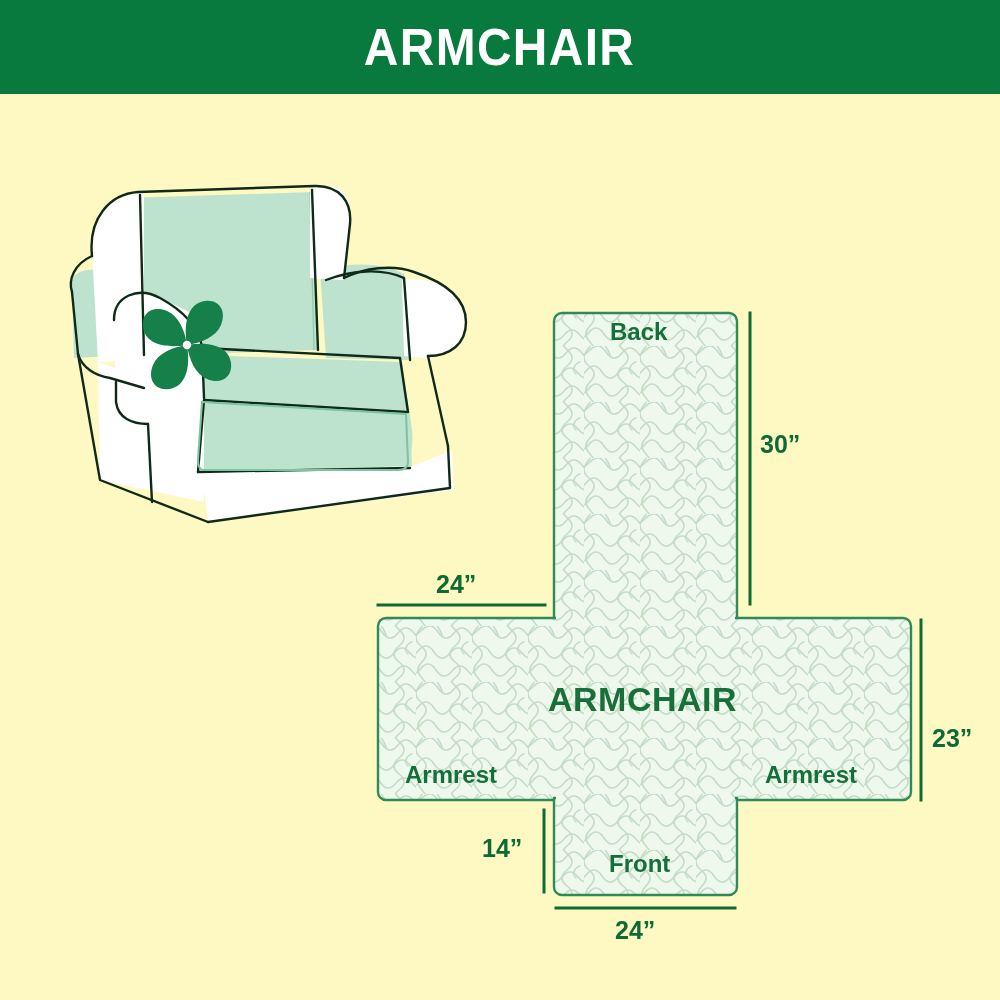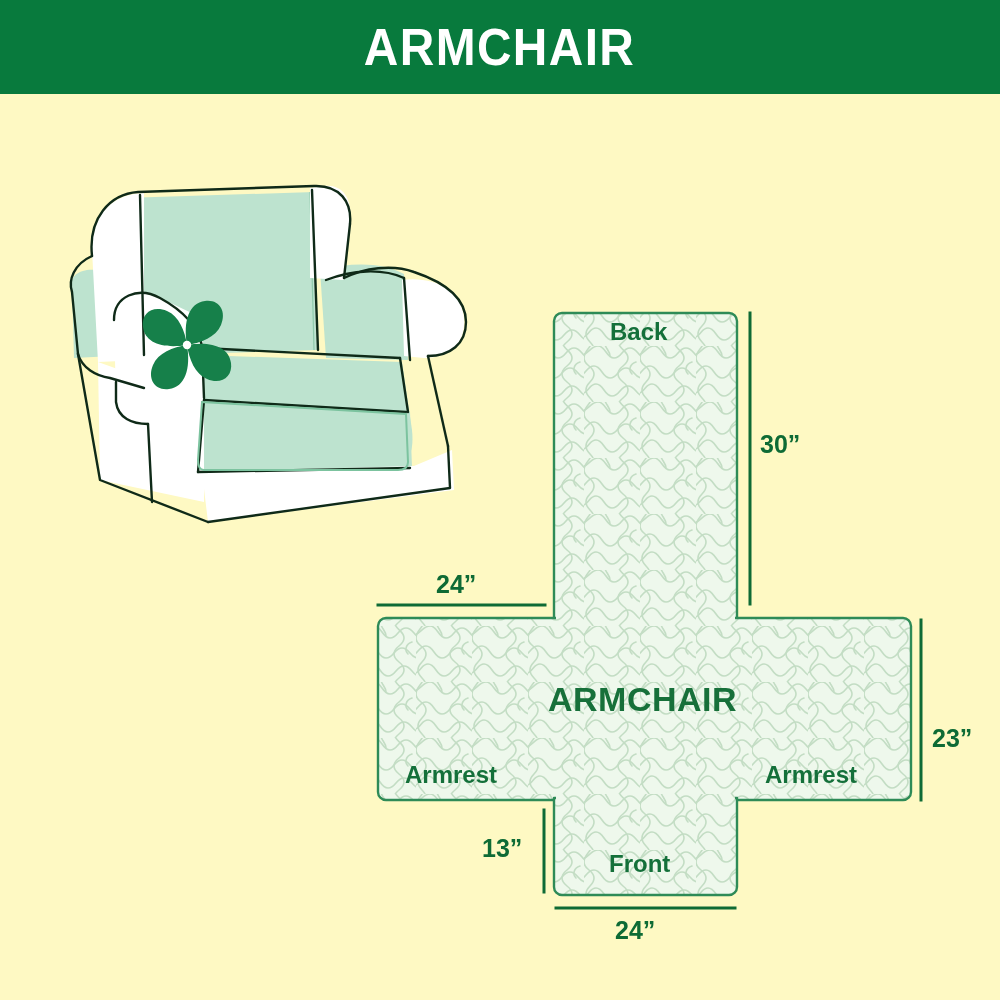--- a/index.html
+++ b/index.html
@@ -224,18 +224,18 @@
 
     <div class="piece-label" style="left:249px; top:562px;">Front</div>
 
     
     <div class="dim-label" style="left:400px; top:142px;">30”</div>
 
     <div class="dim-label" style="left:76px; top:282px;">24”</div>
 
     <div class="dim-label" style="left:572px; top:404px;margin-top:32px;">23”</div>
 
-    <div class="dim-label" style="left:122px; top:546px;">13”</div>
+    <div class="dim-label" style="left:122px; top:546px;">14”</div>
 
     <div class="dim-label" style="left:255px; top:628px;">24”</div>
   </div>
 
 </div>
 
 </body></html>

